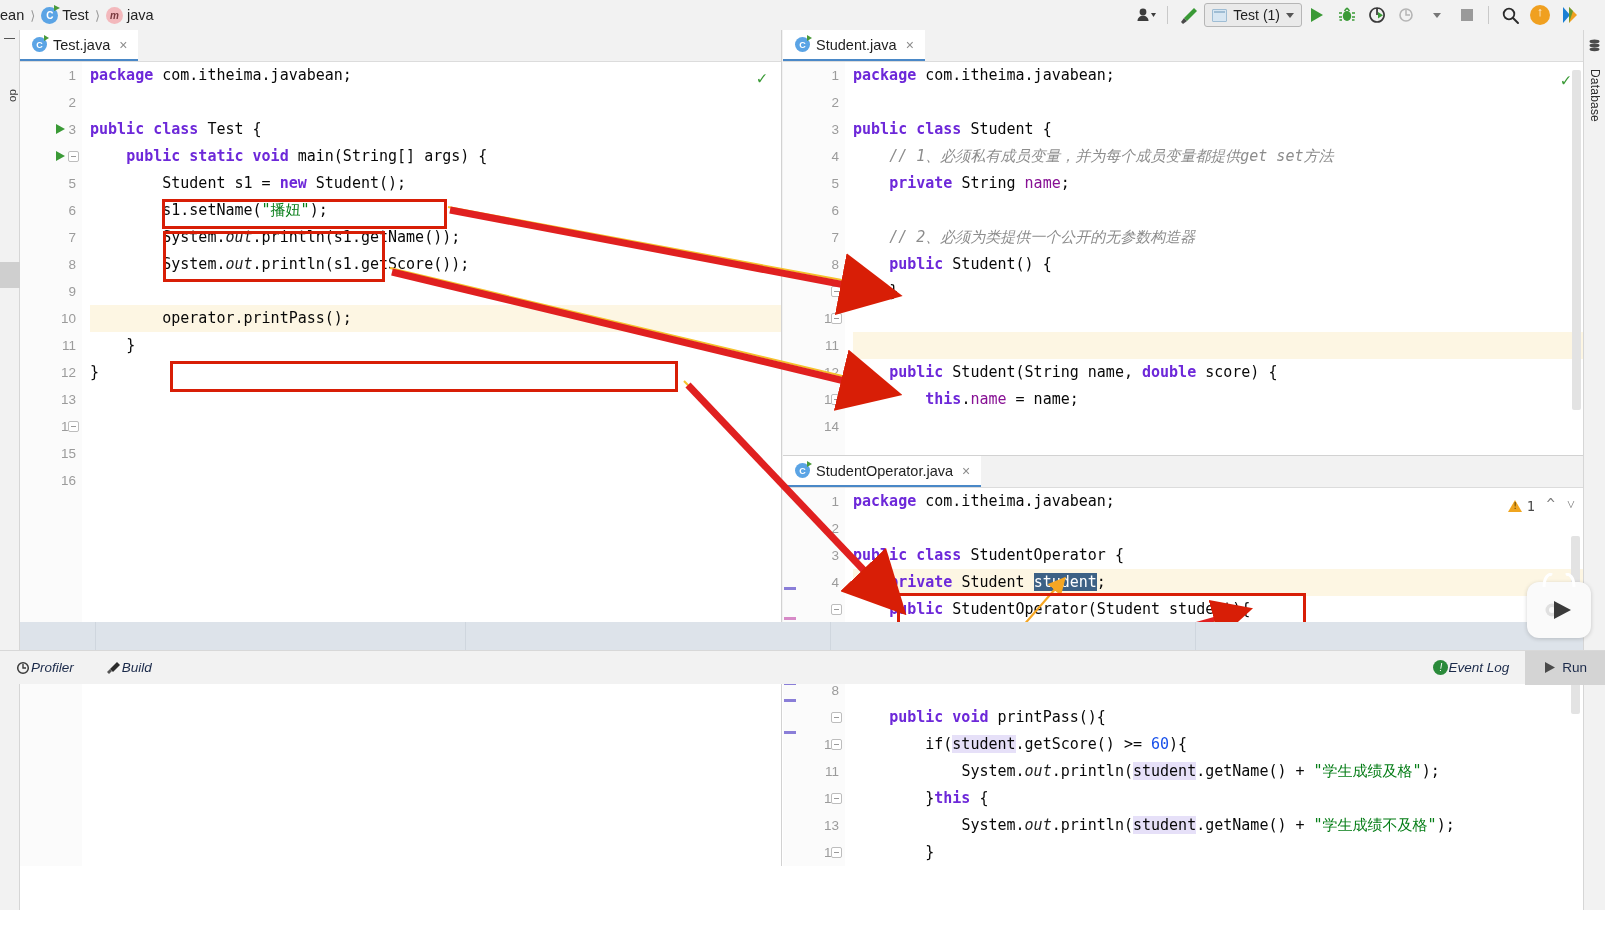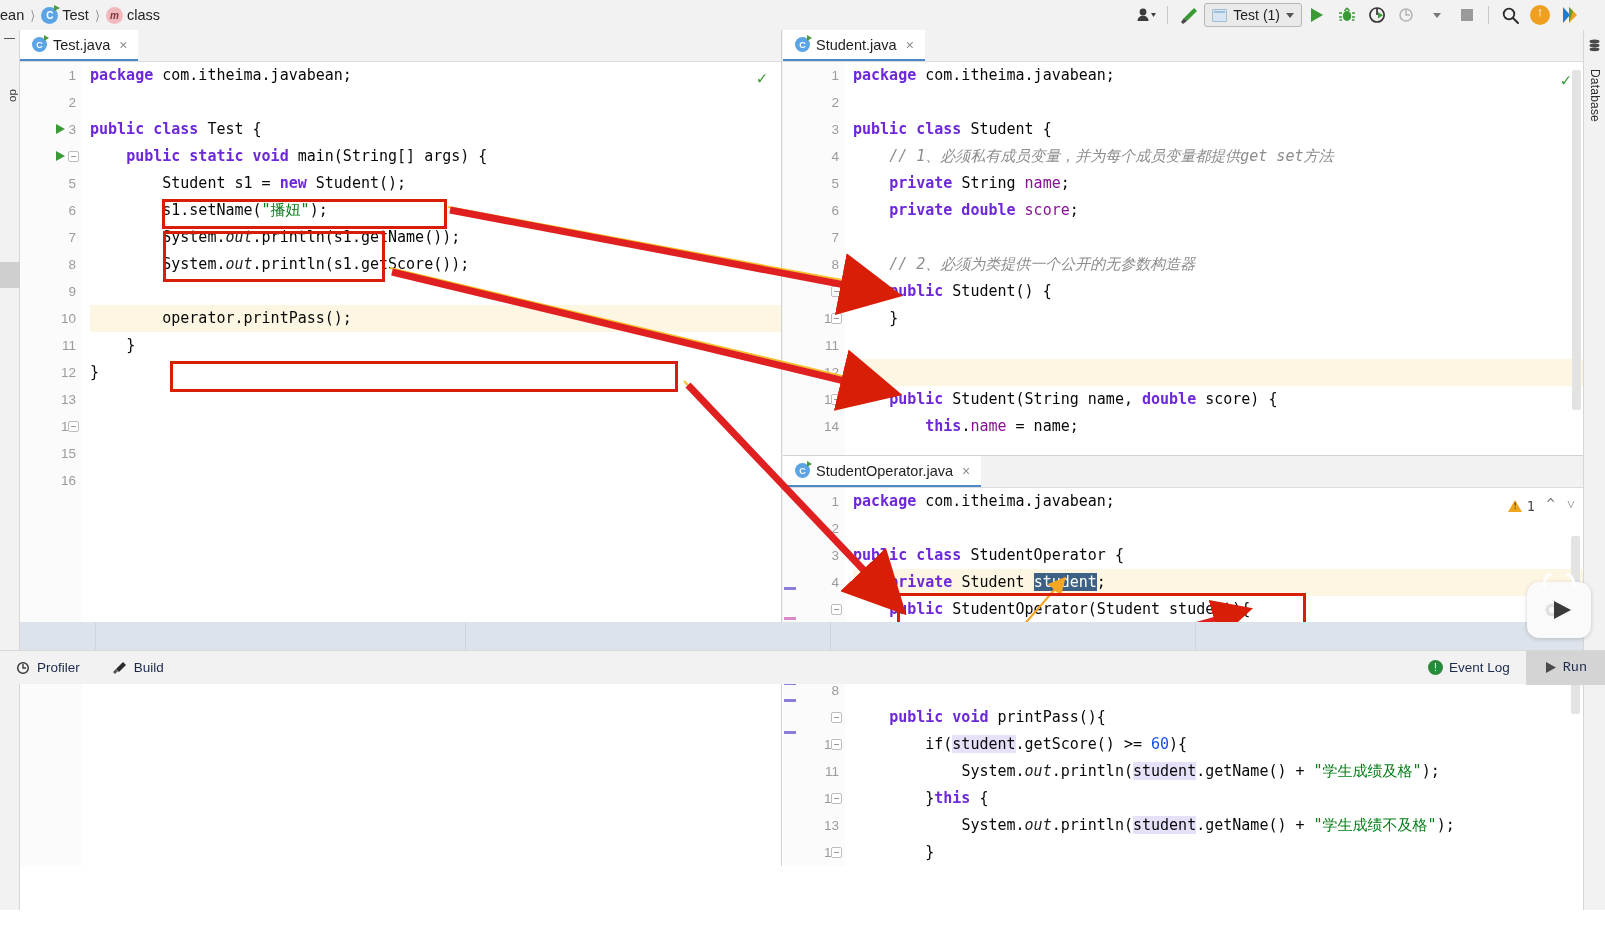--- a/index.html
+++ b/index.html
@@ -103,25 +103,25 @@
   .warn-widget { position:absolute; display:flex; align-items:center; gap:5px; font-size:13.5px; color:#4a4a4a; }
   .warn-tri { width:0;height:0;border-left:7px solid transparent;border-right:7px solid transparent;border-bottom:12px solid #f0a51f; position:relative;}
   .warn-tri::after{content:"!";position:absolute;left:-2px;top:2px;width:4px;font-size:8px;color:#6b4a00;font-weight:bold;}
   .chev-s { color:#7a7a7a; font-size:14px; }
 
   
   .bottom-strip { position:absolute; left:20px; bottom:34px; width:1563px; height:28px; background:#dde3ea; }
   .bottom-strip .bs-div { position:absolute; top:0; width:1px; height:28px; background:#cfd6de; }
   .statusbar { position:absolute; left:0; bottom:0; width:1605px; height:34px; background:#f2f2f2; border-top:1px solid #d8d8d8;
                display:flex; align-items:center; font-size:13.5px; color:#1b2a4a; }
-  .sb-item { display:flex; align-items:center; gap:6px; padding: 0 16px; }
+  .sb-item { display:flex; align-items:center; padding: 0 16px; font-style: italic; }
   .sb-right { margin-left:auto; display:flex; align-items:center; }
   .evt-dot { width:15px; height:15px; border-radius:50%; background:#2a8a3a; color:#fff; font-size:10px;
              display:flex; align-items:center; justify-content:center; }
-  .run-tab { display:flex; align-items:center; gap:6px; padding:8px 18px; height:34px; background:#d4d4d4;font-family:Liberation Mono, monospace; }
+  .run-tab { display:flex; align-items:center; gap:6px; padding:8px 18px; height:34px; background:#d4d4d4; }
 
   .floatwidget { position:absolute; right:14px; bottom:46px; width:64px; height:56px; background:#fafafa;
                  border-radius:12px; box-shadow:0 1px 4px rgba(0,0,0,.18); display:flex; align-items:center; justify-content:center; }
   .floatwidget .ears { position:absolute; top:-9px; left:14px; width:36px; height:14px; }
 
   
   .arrows { position:absolute; left:0; top:0; width:1605px; height:944px; pointer-events:none; }
 </style>
 </head>
 <body>
@@ -129,21 +129,21 @@
 <div class="app">
 
   <div class="topbar">
     <div class="breadcrumb">
       <span class="bc-text">ean</span>
       <span class="bc-sep">⟩</span>
       <span class="bc-icon cls">C</span>
       <span class="bc-text">Test</span>
       <span class="bc-sep">⟩</span>
       <span class="bc-icon mth">m</span>
-      <span class="bc-text">class</span>
+      <span class="bc-text">java</span>
     </div>
 
     <div class="toolbar-right">
       <div class="tb-btn">
         <svg width="20" height="16" viewBox="0 0 20 16">
           <circle cx="7" cy="5" r="3.4" fill="#3c3c3c"></circle>
           <path d="M1.5 14c0-3.2 2.5-5.2 5.5-5.2s5.5 2 5.5 5.2z" fill="#3c3c3c"></path>
           <path d="M15 6 l5 0 l-2.5 4 z" fill="#3c3c3c"></path>
         </svg>
       </div>
@@ -294,21 +294,20 @@
           <div class="gline hl">12</div>
           <div class="gline">13<span class="foldmark"></span></div>
           <div class="gline">14</div>
         </div>
       <div class="codebody" id="c-stu">
           <div class="cline"><span class="kw">package</span> <span class="plain">com.itheima.javabean;</span></div>
           <div class="cline">&nbsp;</div>
           <div class="cline"><span class="kw">public class</span> <span class="plain">Student {</span></div>
           <div class="cline">    <span class="cmt">// 1、必须私有成员变量，并为每个成员变量都提供get set方法</span></div>
           <div class="cline">    <span class="kw">private</span> <span class="plain">String </span><span class="fld">name</span><span class="plain">;</span></div>
-          <div class="cline">    <span class="kw">private double</span> <span class="fld">score</span><span class="plain">;</span></div>
           <div class="cline">&nbsp;</div>
           <div class="cline">    <span class="cmt">// 2、必须为类提供一个公开的无参数构造器</span></div>
           <div class="cline">    <span class="kw">public</span> <span class="plain">Student() {</span></div>
           <div class="cline">    <span class="plain">}</span></div>
           <div class="cline">&nbsp;</div>
           <div class="cline hl">&nbsp;</div>
           <div class="cline">    <span class="kw">public</span> <span class="plain">Student(String name, </span><span class="kw">double</span><span class="plain"> score) {</span></div>
           <div class="cline">        <span class="kw">this</span><span class="plain">.</span><span class="fld">name</span><span class="plain"> = name;</span></div>
         </div>
       <div class="inspect-ok" style="right:12px; top:8px;">✓</div>

